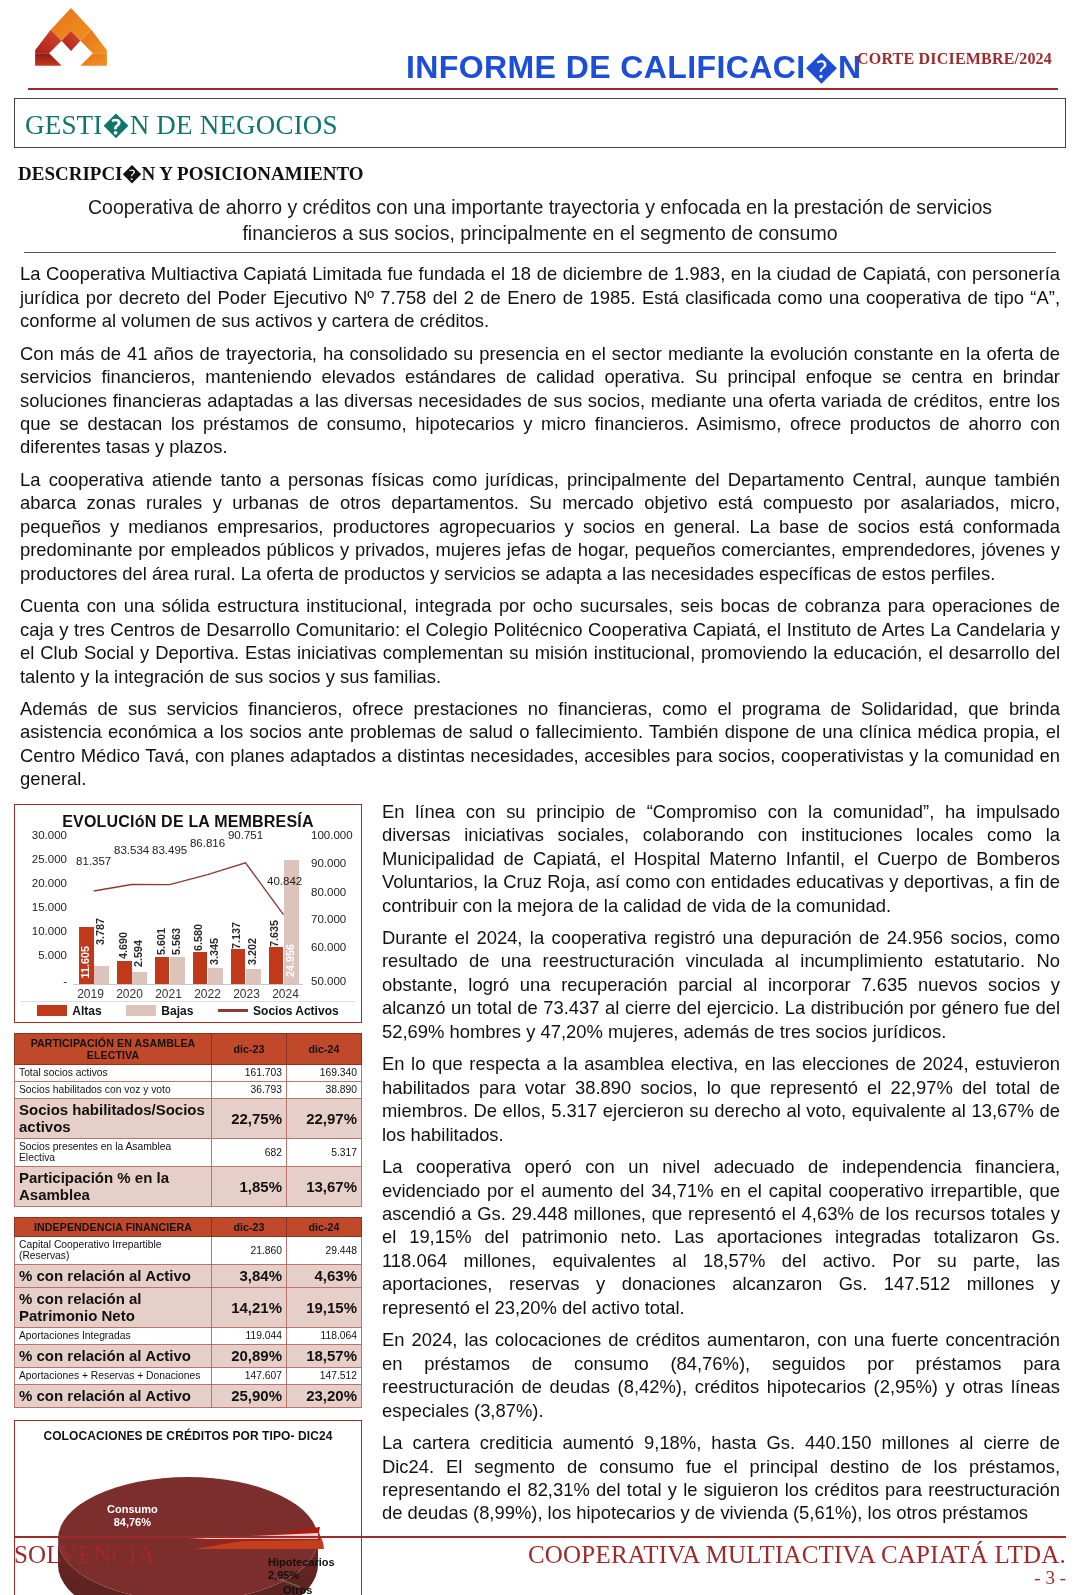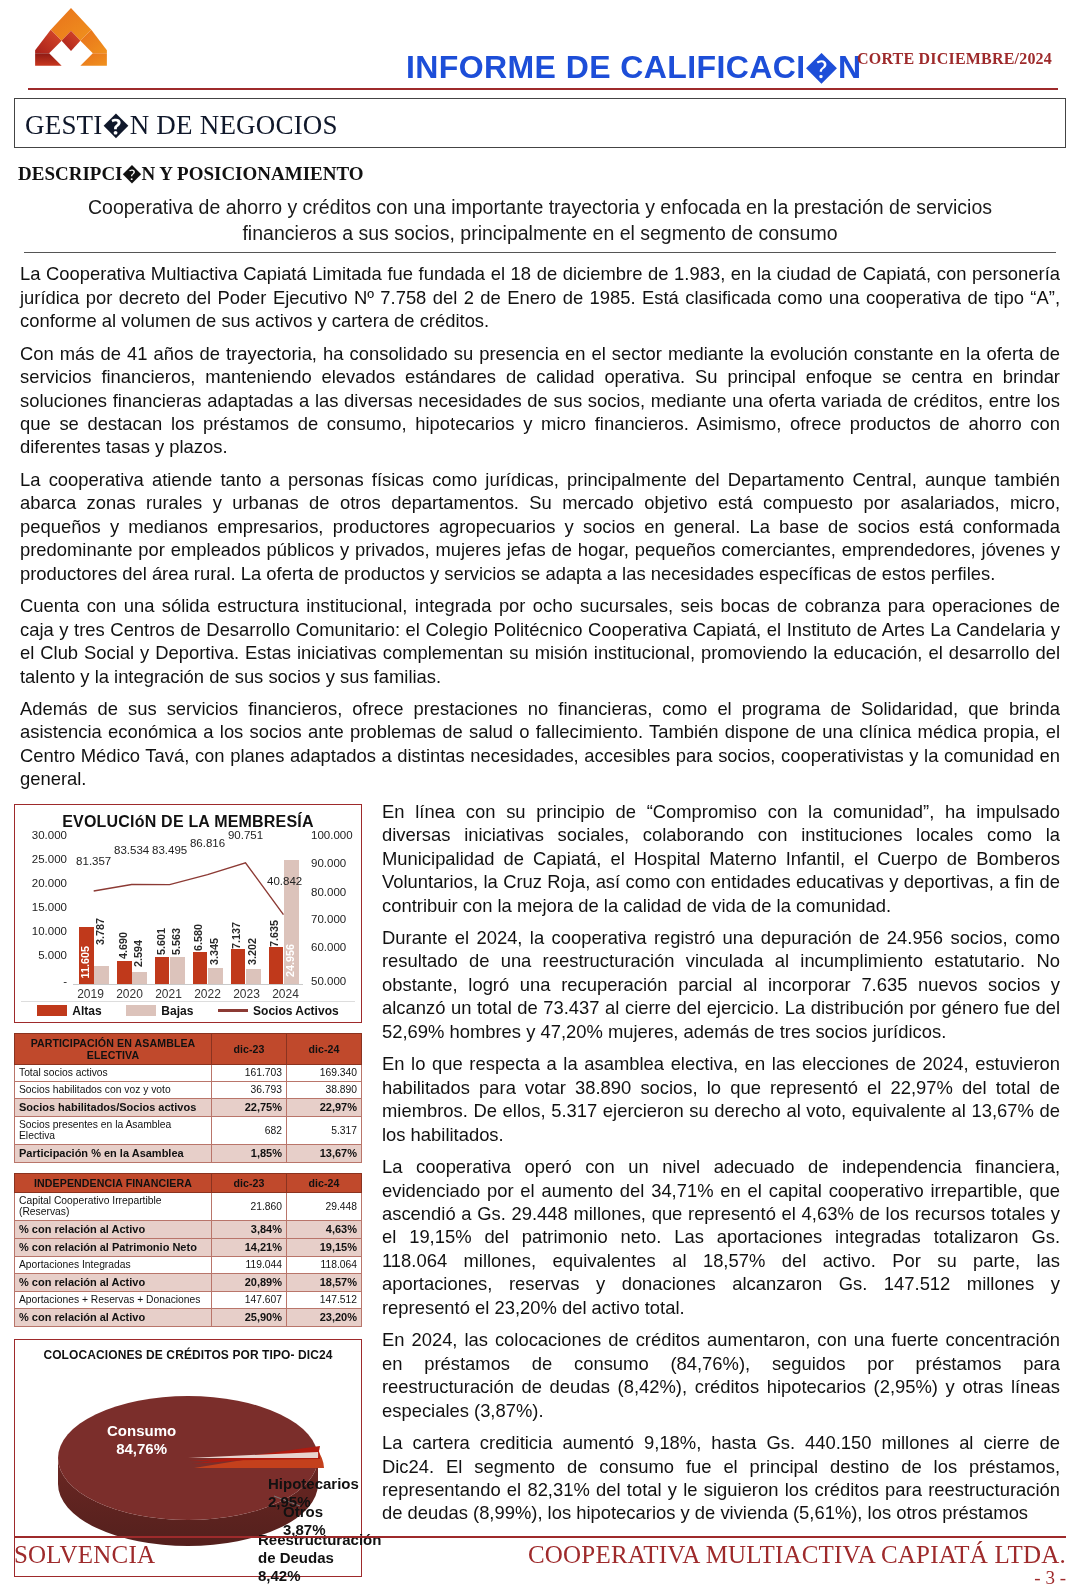--- a/index.html
+++ b/index.html
@@ -40,21 +40,21 @@
 
   
   .section-box {
     margin-top:12px;
     border:1px solid #444;
     height:50px;
     display:flex; align-items:center;
     padding-left:10px;
   }
   .section-box .t {
-    font-family:"Liberation Serif", serif; font-size:27px; color:#0f172a;
+    font-family:"Liberation Serif", serif; font-size:27px; color:#0f766e;
     letter-spacing:.2px;
   }
 
   .subhead {
     margin-top:12px; padding-left:4px;
     font-family:"Liberation Serif", serif; font-weight:bold; font-size:19px;
   }
 
   .lead {
     margin:8px 26px 0 26px; text-align:center;
@@ -121,30 +121,30 @@
   table.tb { width:348px; border-collapse:collapse; border:1.5px solid #9e2a2b; margin-top:10px; background:#fff; }
   table.tb th {
     background:#C0492C; color:#111; font-size:10.6px; font-weight:bold;
     border:1px solid #8a3320; padding:3px 4px; text-align:center; letter-spacing:.1px;
   }
   table.tb td {
     font-size:10.3px; padding:2.5px 4px; border:1px solid #b9756a; color:#111;
   }
   table.tb td.lbl { text-align:left; }
   table.tb td.num { text-align:right; width:75px; }
-  table.tb tr.hl td { background:#E7CFC9; font-weight:bold; font-size:11px; }
+  table.tb tr.hl td { background:#E7CFC9; font-weight:bold; font-size:15px; }
 
   
   .piebox {
     border:1.5px solid #9e2a2b; background:#fff; width:348px; margin-top:12px;
     padding:8px 4px 6px 4px; position:relative; height:238px;
   }
   .pie-title { text-align:center; font-weight:bold; font-size:12px; letter-spacing:.1px; }
   .pie-svg { display:block; margin:4px auto 0; }
-  .pie-lab { position:absolute; font-size:15px; font-weight:bold; line-height:1.2; }
+  .pie-lab { position:absolute; font-size:11px; font-weight:bold; line-height:1.2; }
   .pie-lab.white { color:#fff; text-align:center; }
 
   
   .footer { position:absolute; left:14px; right:14px; bottom:6px; }
   .footer-rule { border-top:2px solid #9e2a2b; margin-bottom:3px; }
   .footer-row { display:flex; justify-content:space-between; align-items:baseline; }
   .footer-row div {
     font-family:"Liberation Serif", serif; font-size:25px; color:#9e2a2b;
     letter-spacing:.2px;
   }

